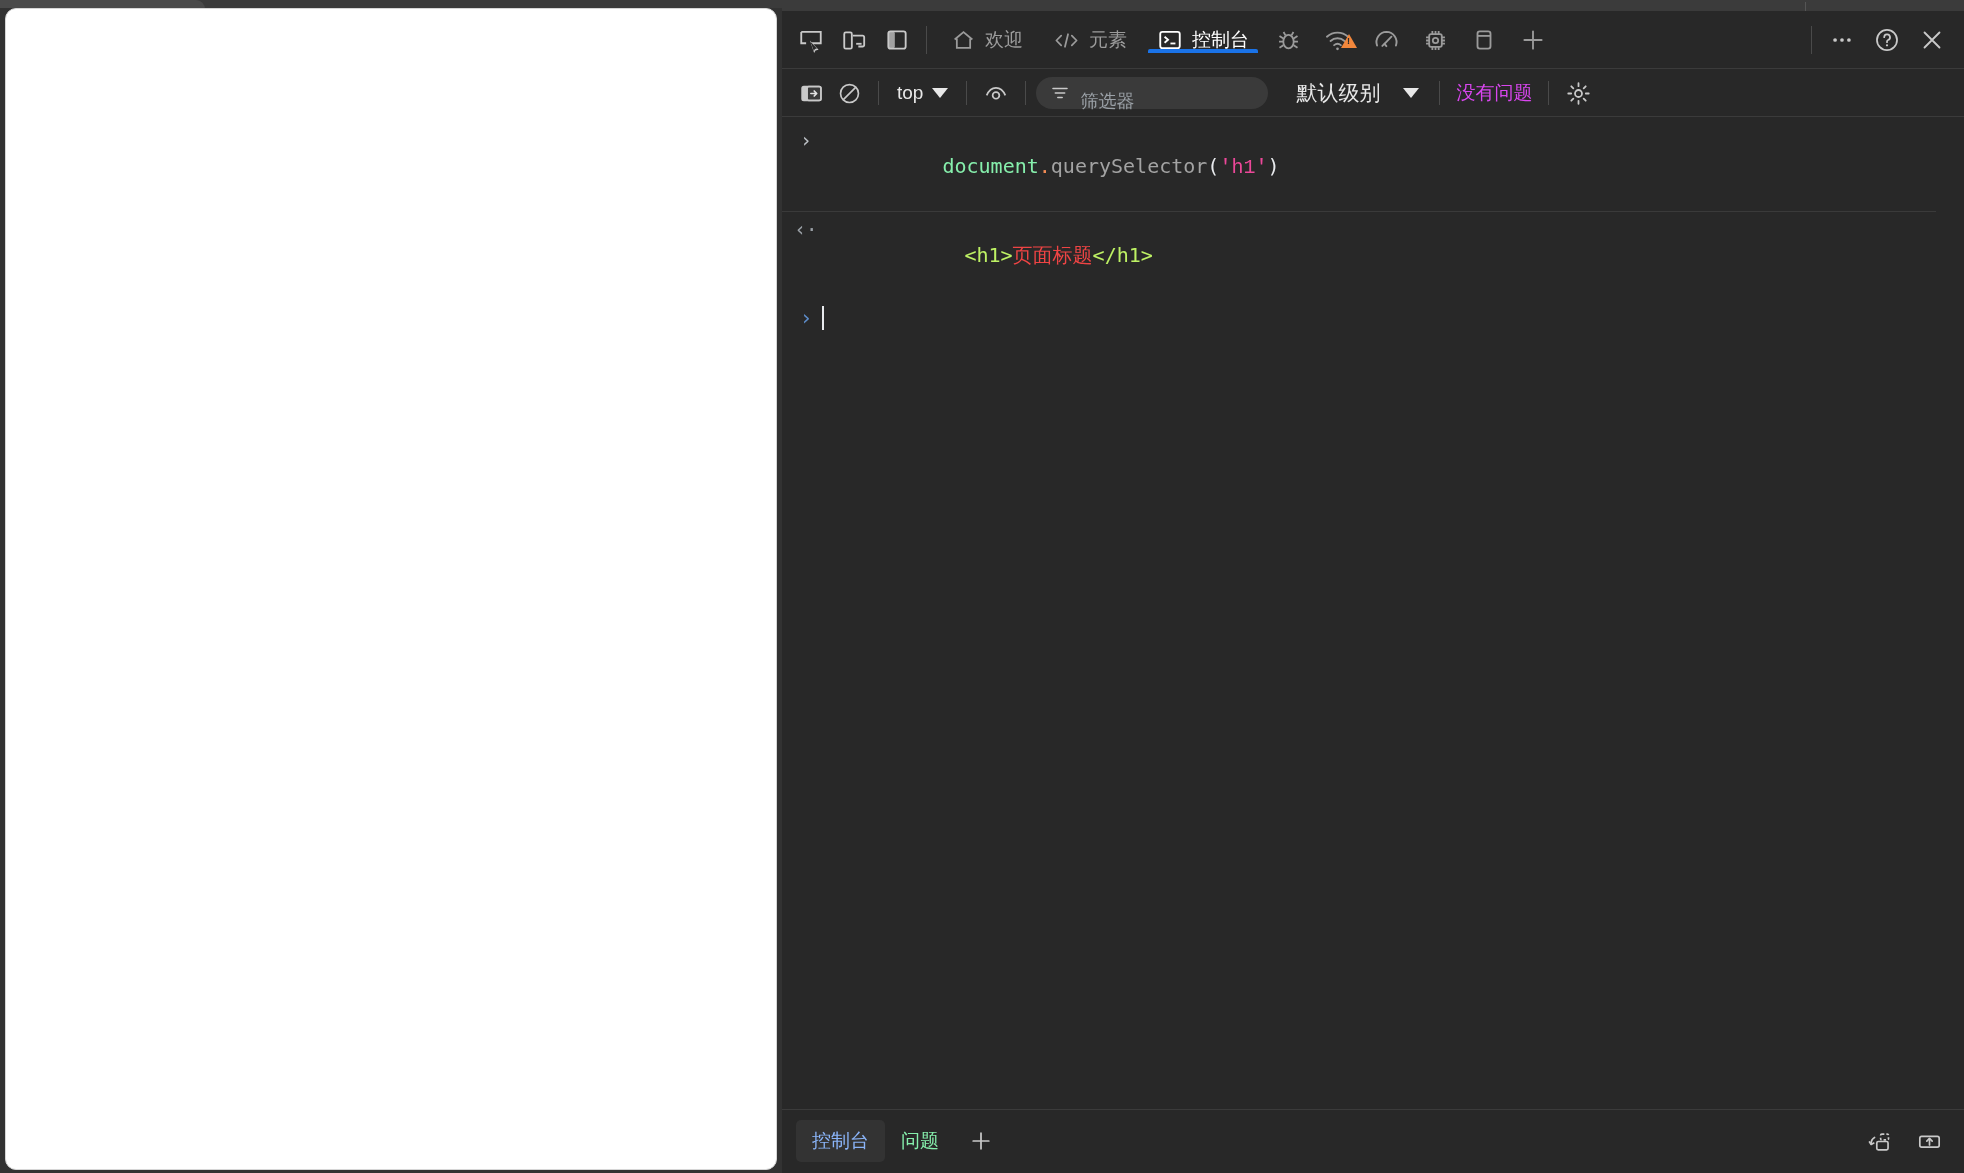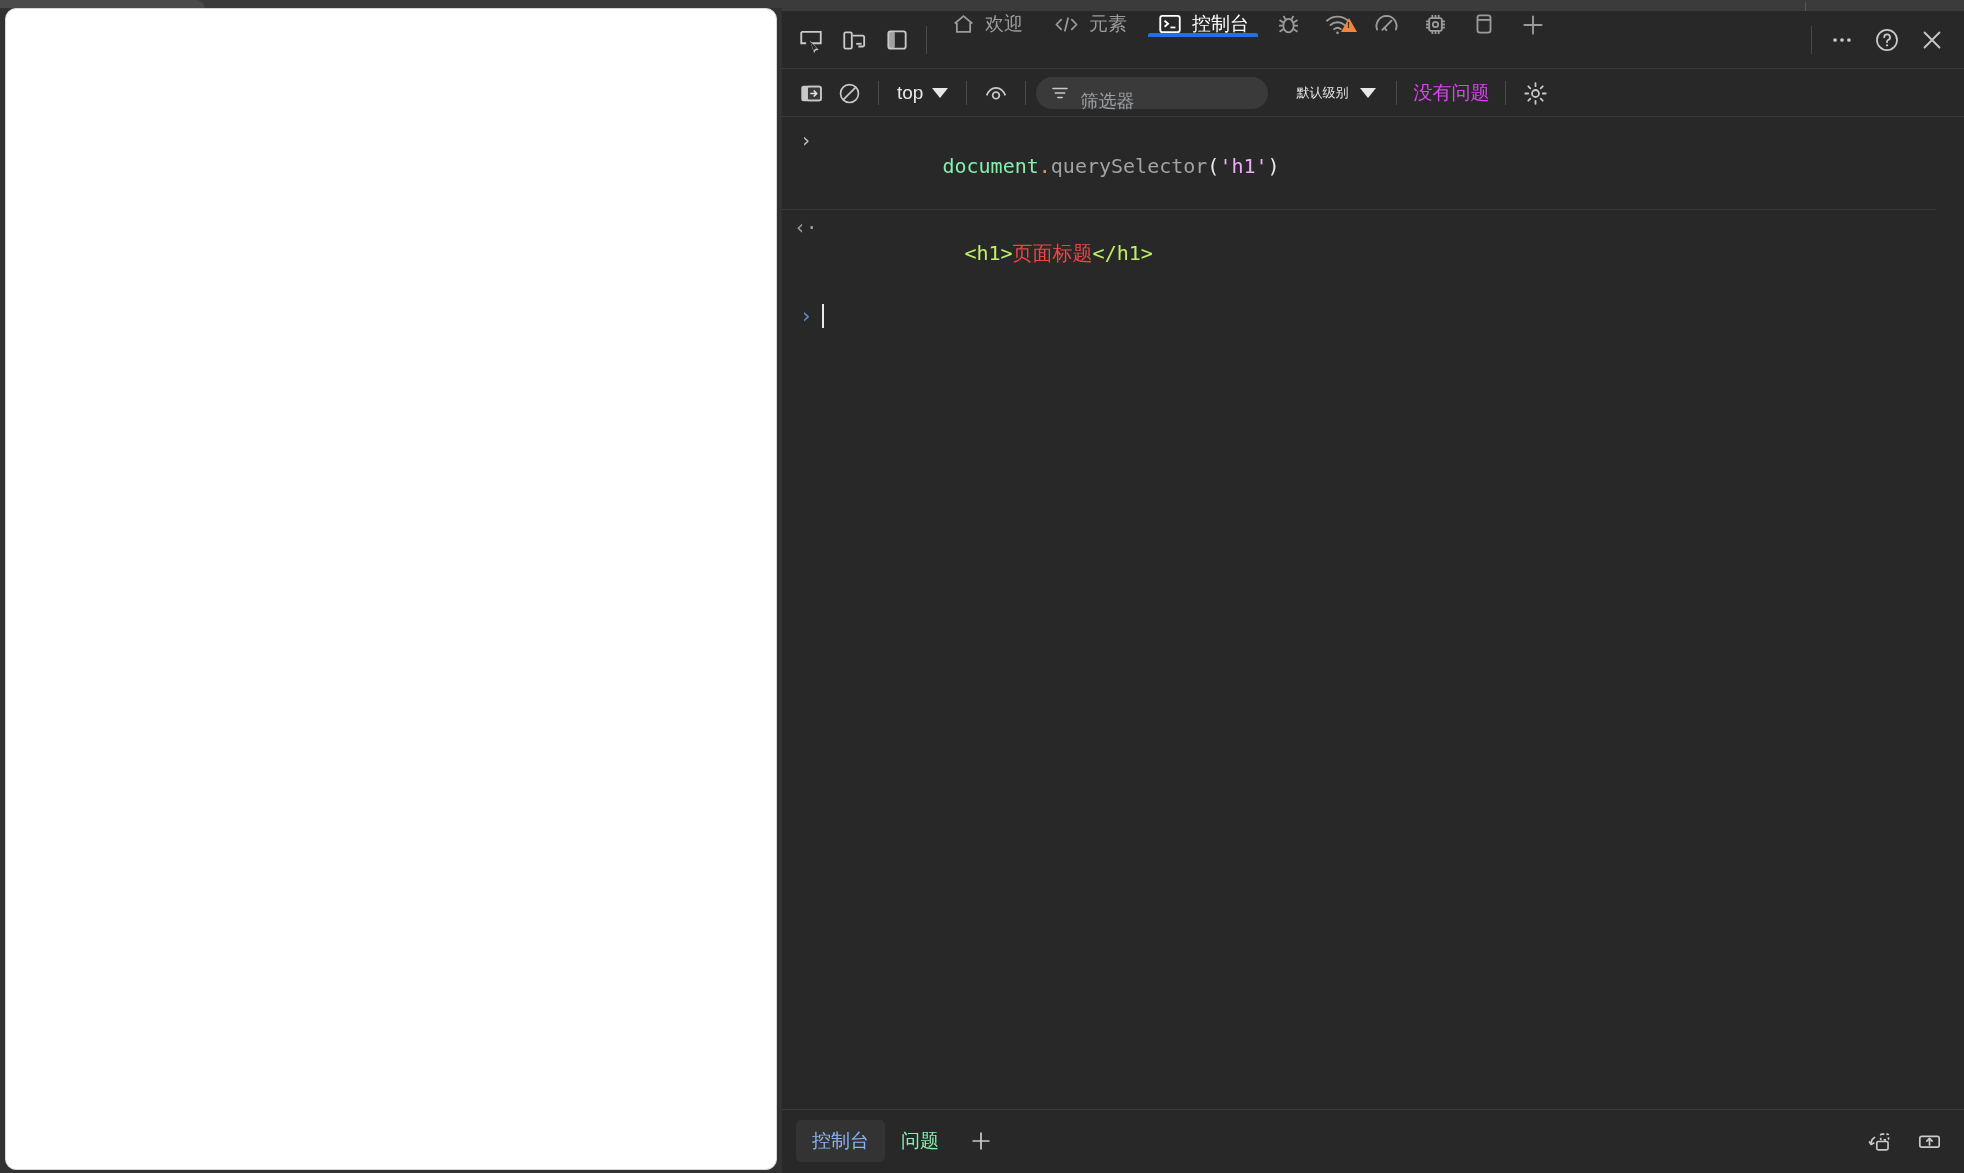--- a/index.html
+++ b/index.html
@@ -54,21 +54,21 @@
     height: 58px; min-height: 58px;
     background: #282828;
     display: flex; align-items: stretch;
     position: relative;
   }
   .dt-header::after {
     content: ""; position: absolute; left: 0; right: 0; bottom: 0;
     height: 1px; background: #3b3b3b;
   }
   .hdr-left { display: flex; align-items: center; padding-left: 8px; gap: 2px; }
-  .hdr-tabs { display: flex; align-items: flex-start; }
+  .hdr-tabs { display: flex; align-items: center; }
   .hdr-spacer { flex: 1 1 auto; }
   .hdr-right { display: flex; align-items: center; padding-right: 12px; gap: 4px; }
 
   .icon-btn {
     width: 41px; height: 41px;
     display: flex; align-items: center; justify-content: center;
     border-radius: 5px; cursor: pointer; background: transparent;
     color: #c9c9c9; position: relative;
   }
   .icon-btn svg { display: block; }
@@ -137,23 +137,23 @@
   .filter-box {
     display: flex; align-items: center; gap: 10px;
     width: 232px; height: 32px;
     background: #3a3a3a; border-radius: 16px;
     padding: 0 14px; cursor: text;
   }
   .filter-box .filter-ico { color: #c9c9c9; display: flex; }
   .filter-ph { color: #9aa0a6; font-size: 18px; margin-top: 15px; }
 
   .level-select {
-    display: flex; align-items: center; gap: 12px;
+    display: flex; align-items: center; gap: 23px;
     padding: 4px 10px; border-radius: 4px; cursor: pointer;
-    color: #e8e8e8; font-size: 13px; margin-left: 18px;
+    color: #e8e8e8; font-size: 21px; margin-left: 18px;
   }
 
   .issues-text {
     color: #d946ef; font-size: 19px; cursor: pointer;
     padding: 3px 6px; border-radius: 4px;
   }
 
   
   .console-body {
     flex: 1 1 auto; background: #282828;
@@ -178,21 +178,21 @@
   .gutter.out { color: #9aa0a6; }
   .log-text {
     font-size: 20px; line-height: 26px; white-space: pre;
     font-family: "DejaVu Sans Mono", "Liberation Mono", monospace;
   }
   .res .log-text { padding-left: 22px; }
   .tok-plain  { color: #86efac; }
   .tok-dot    { color: #f28b54; }
   .tok-fn     { color: #a3a3a3; }
   .tok-paren  { color: #e8eaed; }
-  .tok-str    { color: #f0abfc; }
+  .tok-str    { color: #ec4899; font-family: Liberation Mono, monospace; }
   .tok-tag    { color: #bef264; }
   .tok-txt    { color: #ef4444; }
 
   .prompt-row { display: flex; align-items: center; padding: 6px 0 6px 8px; }
   .prompt-chevron {
     width: 32px; min-width: 32px; text-align: center;
     color: #5d8cc8; font-size: 21px; line-height: 26px; user-select: none;
   }
   .caret-bar {
     width: 2px; height: 24px; background: #e8eaed;

